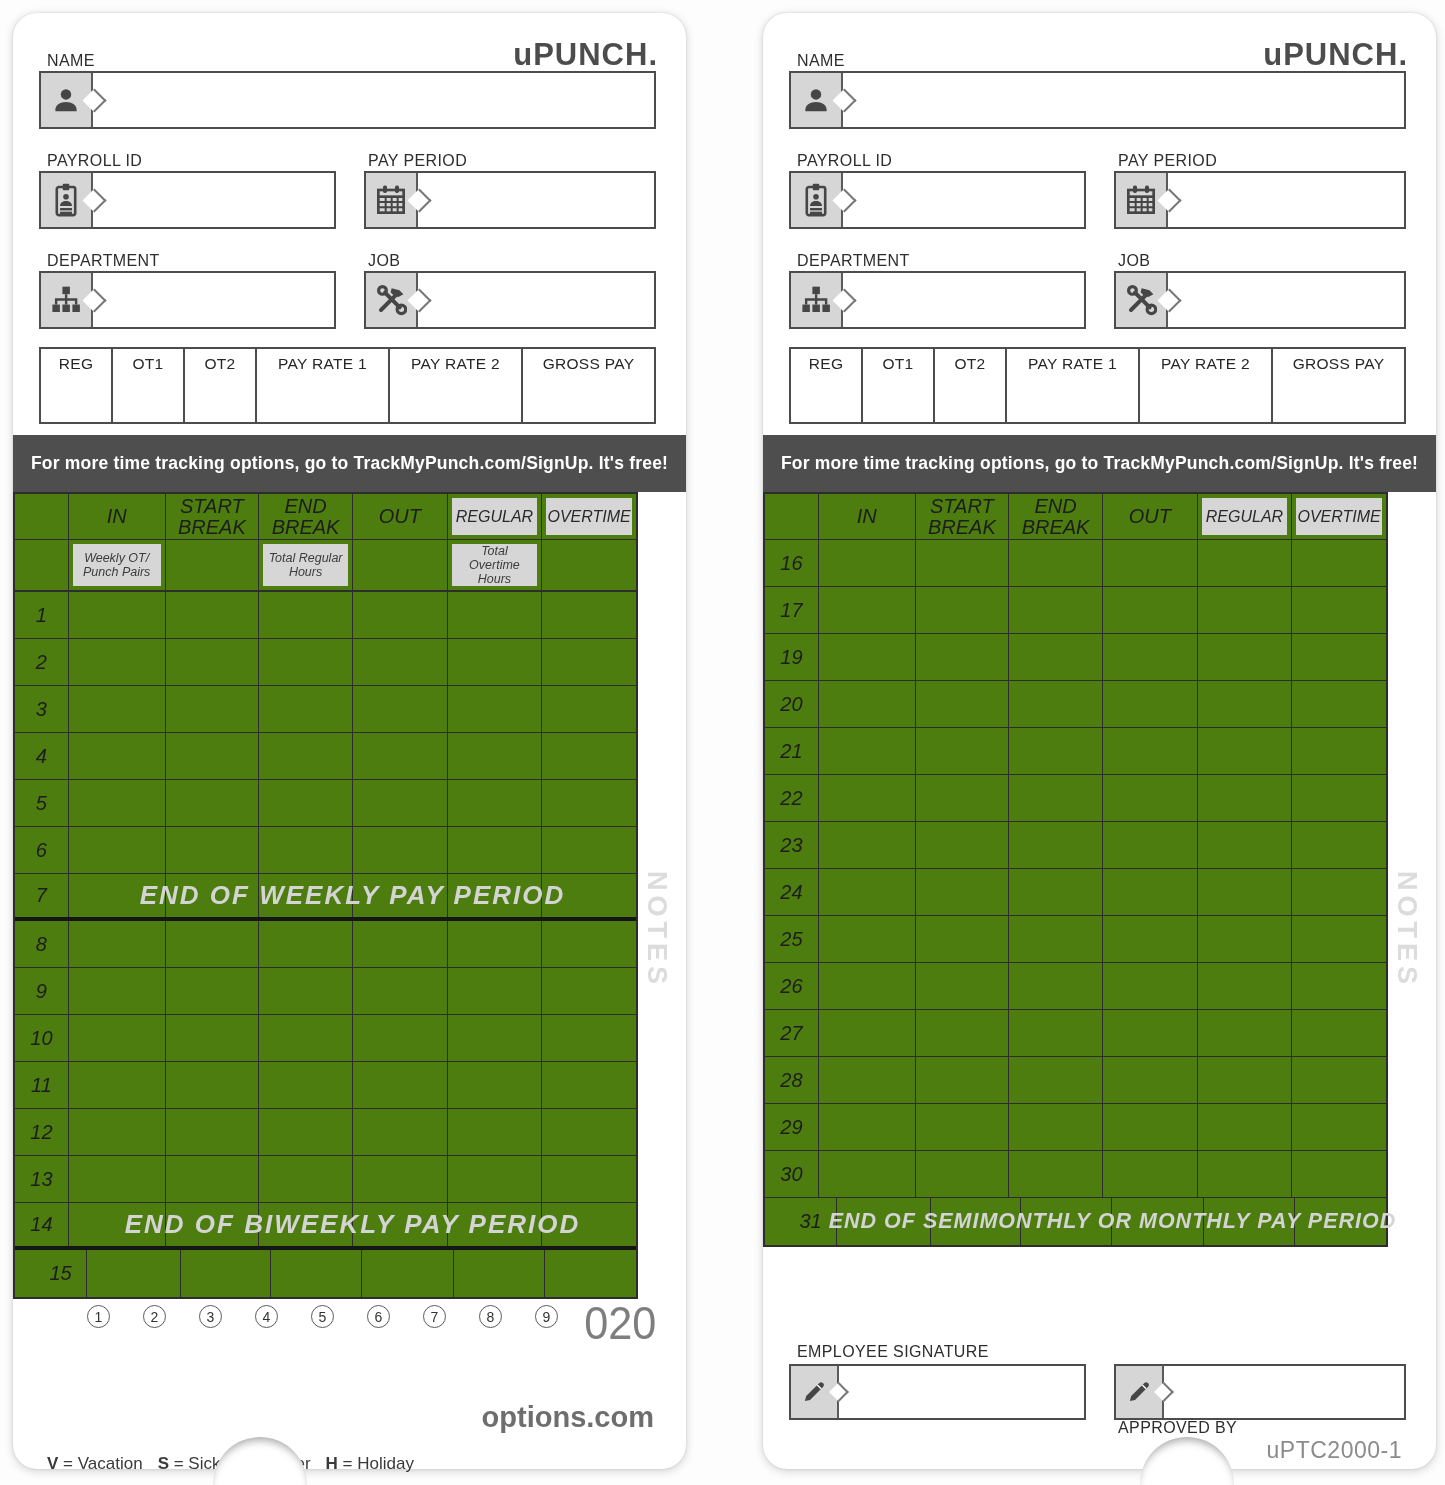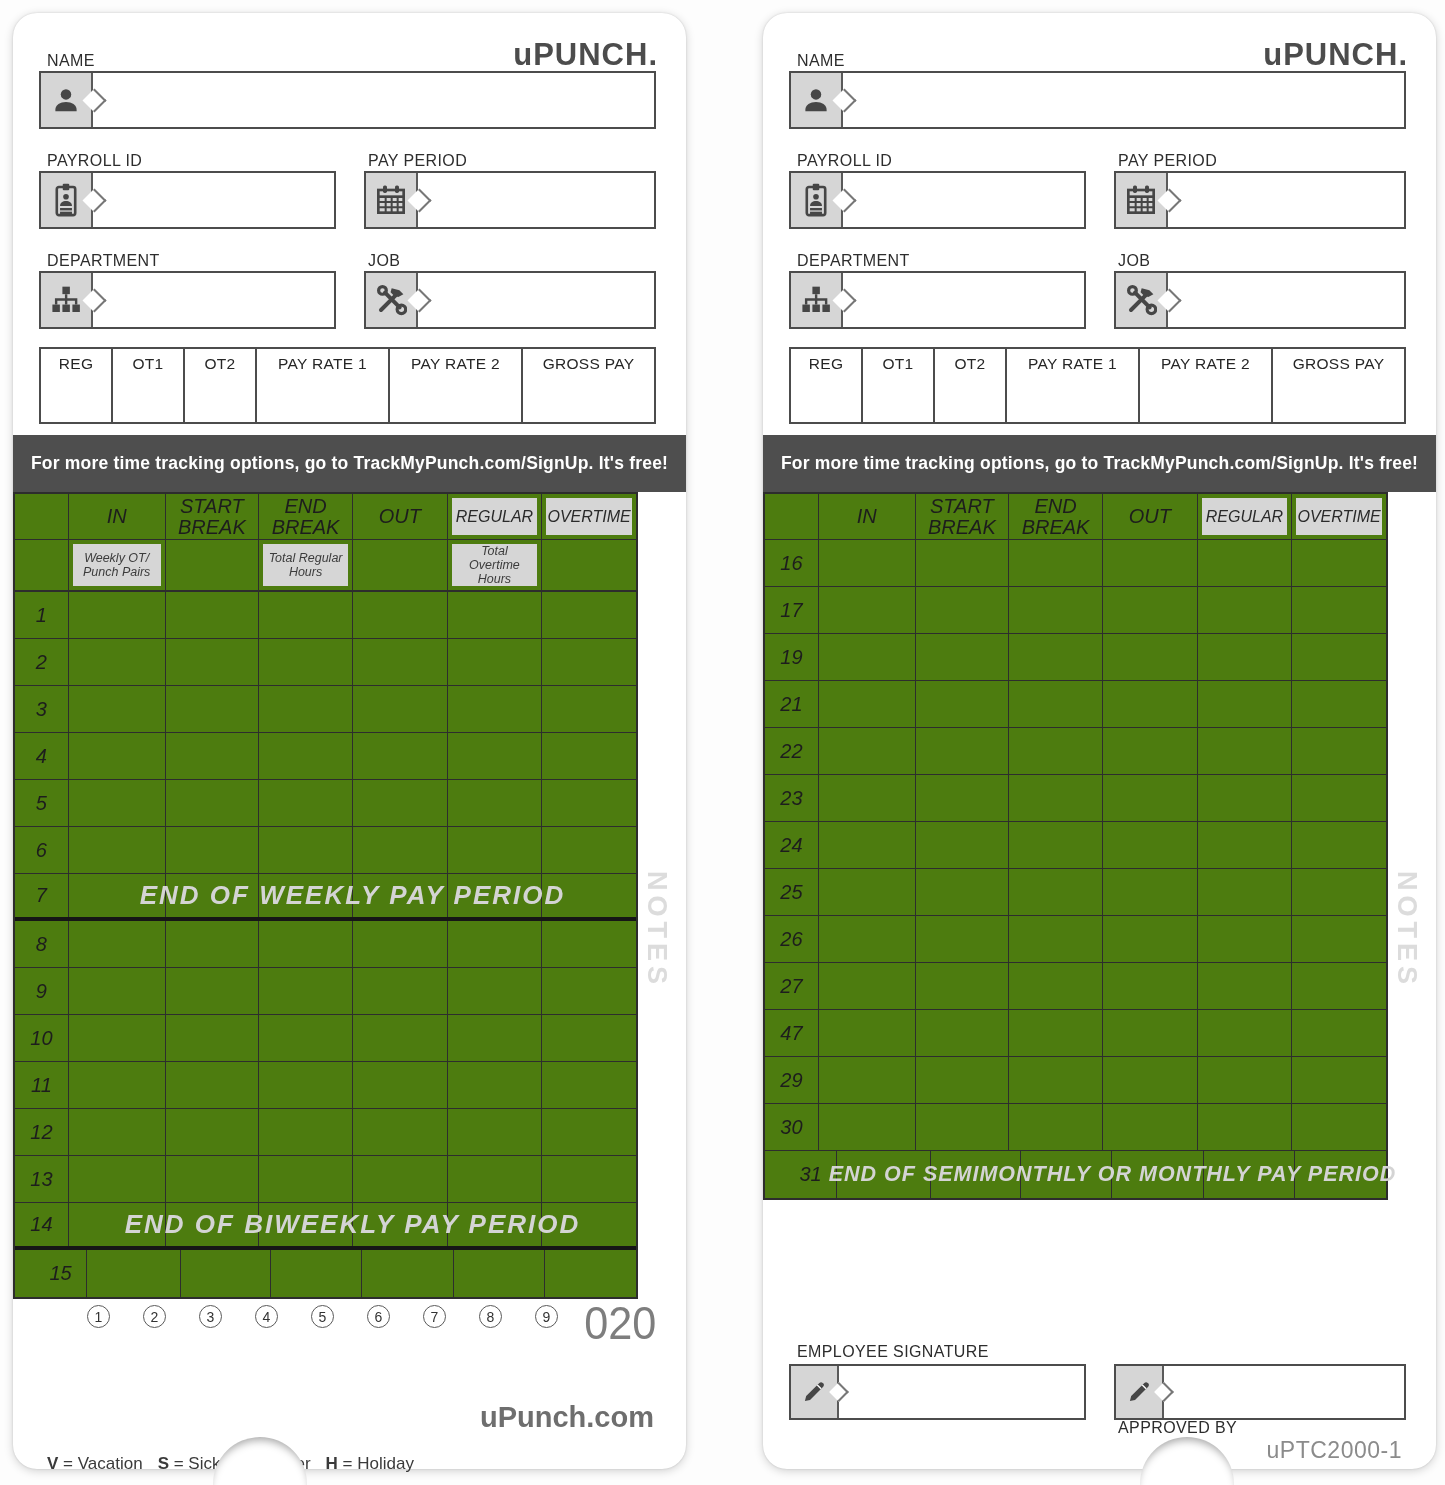--- a/index.html
+++ b/index.html
@@ -364,21 +364,21 @@
       <span class="circ">4</span>
       <span class="circ">5</span>
       <span class="circ">6</span>
       <span class="circ">7</span>
       <span class="circ">8</span>
       <span class="circ">9</span>
     </div>
   <div class="cardnum">020</div>
 
   <div class="legend"><span class="item"><b>V</b> = Vacation</span><span class="item"><b>S</b> = Sick</span><span class="item"><b>O</b> = Other</span><span class="item"><b>H</b> = Holiday</span></div>
-  <div class="site">uPunch.com</div>
+  <div class="site">options.com</div>
 
   <div class="notch front"></div>
 </div>
 
 <div class="card" style="left:763px">
   <div class="logo">uPUNCH.</div>
 
   <div class="flabel" style="left:34px;top:39px">NAME</div>
   <div class="fieldbox" style="left:26px;top:58px;width:617px;height:58px">
     <span class="iconbox">
@@ -494,20 +494,29 @@
         <div class="trow">
           <div class="tnumcell">19</div>
           <div></div>
           <div></div>
           <div></div>
           <div></div>
           <div></div>
           <div></div>
         </div>
         <div class="trow">
+          <div class="tnumcell">20</div>
+          <div></div>
+          <div></div>
+          <div></div>
+          <div></div>
+          <div></div>
+          <div></div>
+        </div>
+        <div class="trow">
           <div class="tnumcell">21</div>
           <div></div>
           <div></div>
           <div></div>
           <div></div>
           <div></div>
           <div></div>
         </div>
         <div class="trow">
           <div class="tnumcell">22</div>
@@ -557,21 +566,21 @@
         <div class="trow">
           <div class="tnumcell">27</div>
           <div></div>
           <div></div>
           <div></div>
           <div></div>
           <div></div>
           <div></div>
         </div>
         <div class="trow">
-          <div class="tnumcell">47</div>
+          <div class="tnumcell">28</div>
           <div></div>
           <div></div>
           <div></div>
           <div></div>
           <div></div>
           <div></div>
         </div>
         <div class="trow">
           <div class="tnumcell">29</div>
           <div></div>

